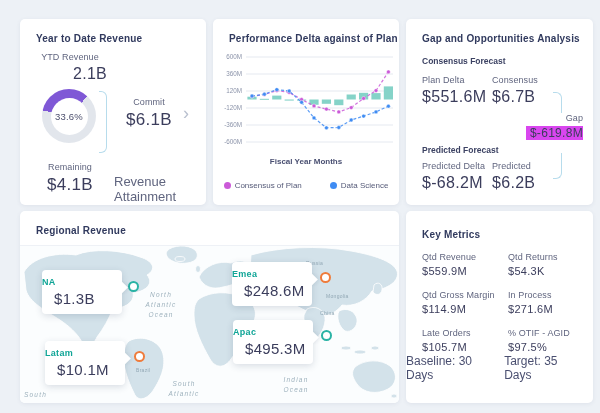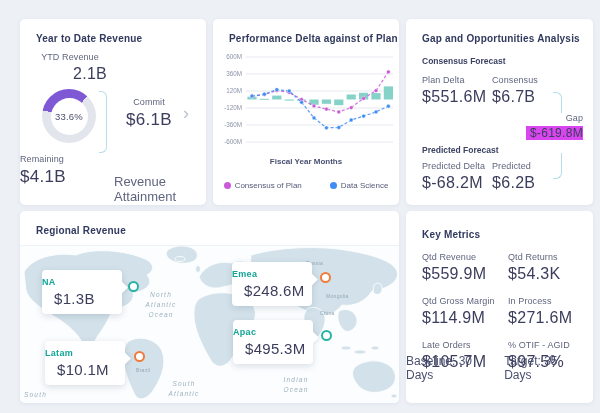--- a/index.html
+++ b/index.html
@@ -24,21 +24,21 @@
   .ytd-head .val{font-size:16px;padding-left:40px;}
   .donut{position:absolute;left:22px;top:70px;width:54px;height:54px;border-radius:50%;
          display:flex;align-items:center;justify-content:center;}
   .donut-hole{width:37px;height:37px;border-radius:50%;background:#fff;display:flex;align-items:center;justify-content:center;
               font-size:9.5px;color:#4c4f6d;letter-spacing:.2px;}
   .bracket1{position:absolute;left:79px;top:72px;width:7px;height:60px;
             border-top:1.5px solid #b7dcec;border-right:1.5px solid #b7dcec;border-bottom:1.5px solid #b7dcec;
             border-radius:0 6px 6px 0;}
   .commit{position:absolute;left:96px;top:78px;width:66px;text-align:center;}
   .chevron{position:absolute;left:163px;top:85px;font-size:18px;color:#b9c0cf;line-height:1;cursor:pointer;}
-  .remaining{position:absolute;left:0;top:135px;width:100px;}
+  .remaining{position:absolute;left:0;top:143px;width:100px;text-align:center;}
   .attainment{position:absolute;left:94px;top:155px;font-size:13px;color:#60657f;}
 
   
   #perf-svg{position:absolute;left:0;top:30px;width:186px;height:105px;}
   .xlabel{position:absolute;left:0;top:138px;width:186px;text-align:center;font-size:8px;font-weight:700;color:#4a5072;}
   .legend{position:absolute;left:0;top:162px;width:186px;display:flex;justify-content:center;gap:28px;}
   .legend-item{display:flex;align-items:center;gap:4px;font-size:8px;color:#555a78;cursor:pointer;}
   .dot{width:7px;height:7px;border-radius:50%;display:inline-block;}
   .dot-consensus{background:#cb5ad8;}
   .dot-science{background:#3f8cf3;}
@@ -77,21 +77,21 @@
   #callout-latam{left:25px;top:95px;}
   .map-marker{position:absolute;width:7px;height:7px;border-radius:50%;background:#fff;border:2px solid #10a597;box-sizing:content-box;cursor:pointer;}
   #marker-na{left:108px;top:35px;}
   #marker-emea{left:300px;top:26px;}
   #marker-apac{left:301px;top:84px;}
   #marker-latam{left:114px;top:105px;}
 
   
   .metrics-grid{position:absolute;left:16px;top:41px;width:162px;display:grid;
                 grid-template-columns:86px 76px;row-gap:13px;}
-  .metric .val{font-size:16px;}
+  .metric .val{font-size:11px;}
   .metrics-footer{position:absolute;right:14px;bottom:21px;display:flex;gap:12px;font-size:12px;color:#4a4f70;}
 </style>
 </head>
 <body>
 
 <section class="card" id="card-ytd">
   <h3>Year to Date Revenue</h3>
   <div class="ytd-head">
     <div class="lbl">YTD Revenue</div>
     <div class="val">2.1B</div>

